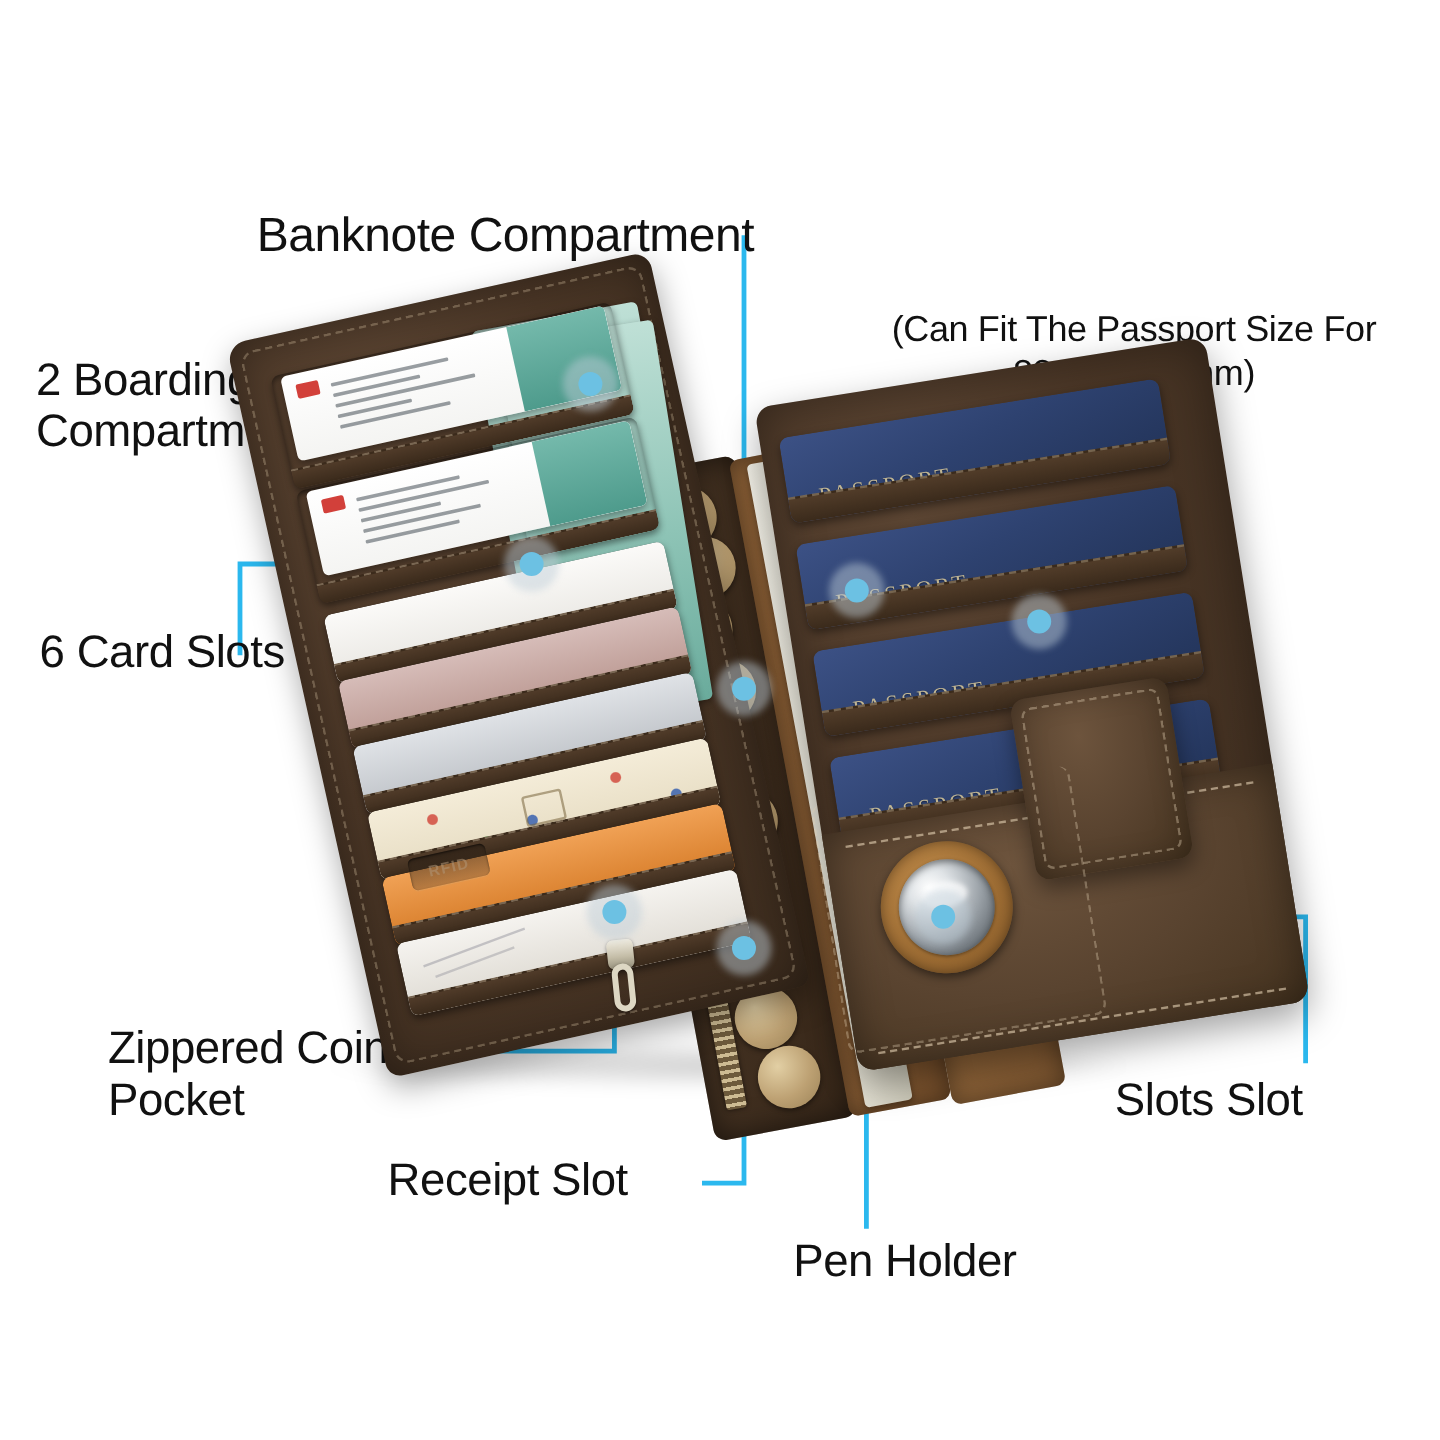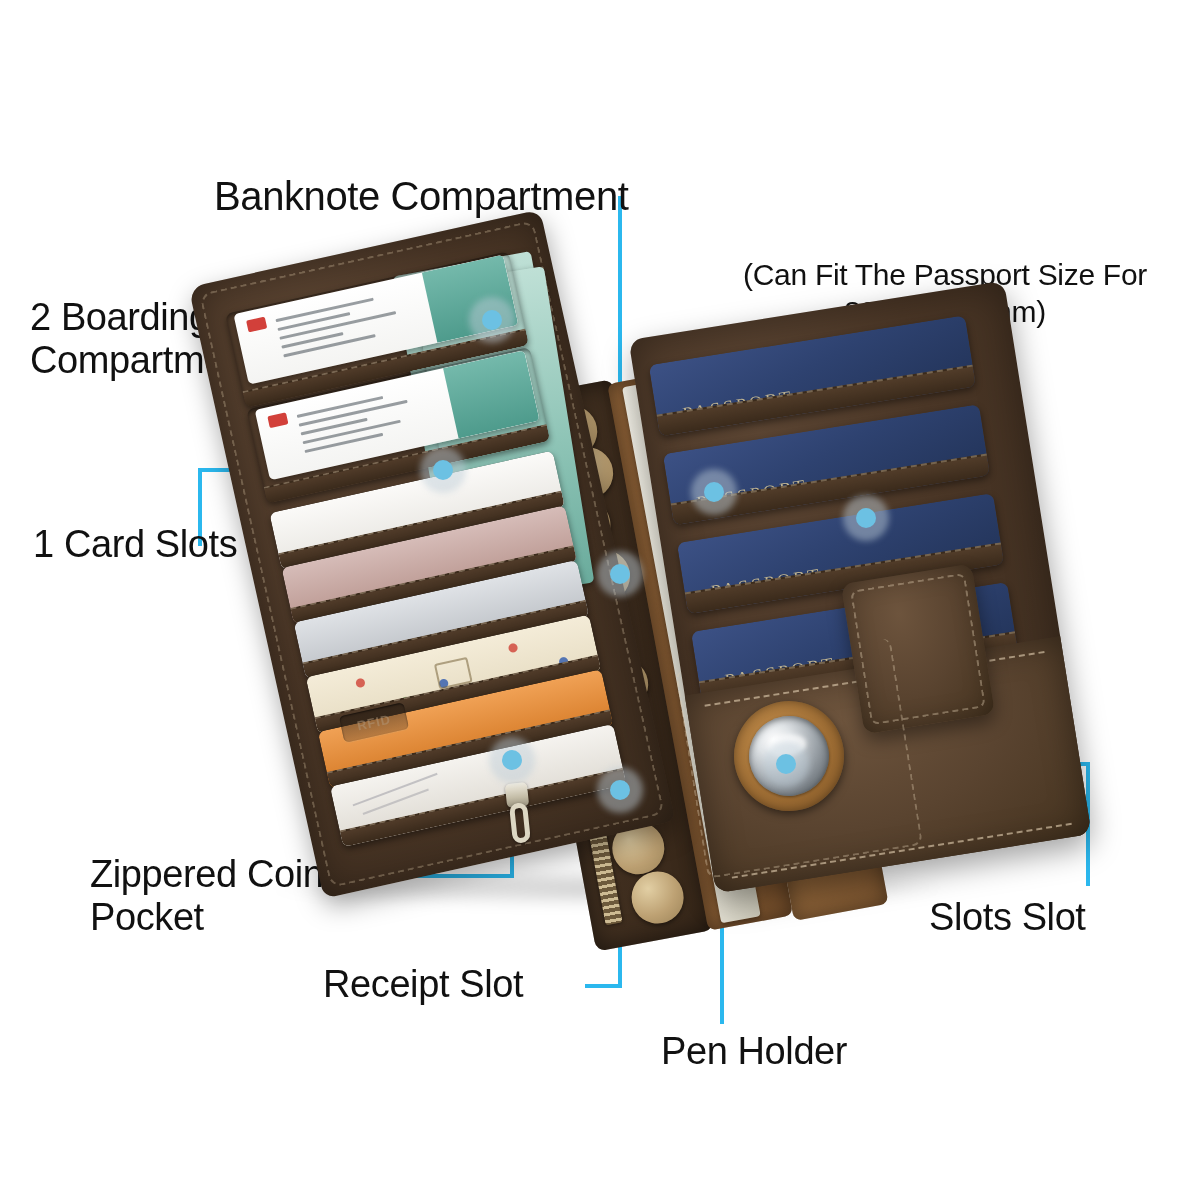--- a/index.html
+++ b/index.html
@@ -500,21 +500,21 @@
   <div class="dot" style="left:512px; top:760px;"></div>
   <div class="dot" style="left:620px; top:790px;"></div>
   <div class="dot" style="left:714px; top:492px;"></div>
   <div class="dot" style="left:786px; top:764px;"></div>
 
   <div class="callout-label cl-banknote">Banknote Compartment</div>
 
   <div class="callout-label cl-boarding">2 Boarding Pass
 Compartments</div>
 
-  <div class="callout-label cl-cards">1 Card Slots</div>
+  <div class="callout-label cl-cards">6 Card Slots</div>
 
   <div class="cl-passport-sub">(Can Fit The Passport Size
 For 88mm*125mm)</div>
 
   <div class="callout-label cl-coin">Zippered Coin
 Pocket</div>
 
   <div class="callout-label cl-receipt">Receipt Slot</div>
 
   <div class="callout-label cl-pen">Pen Holder</div>

